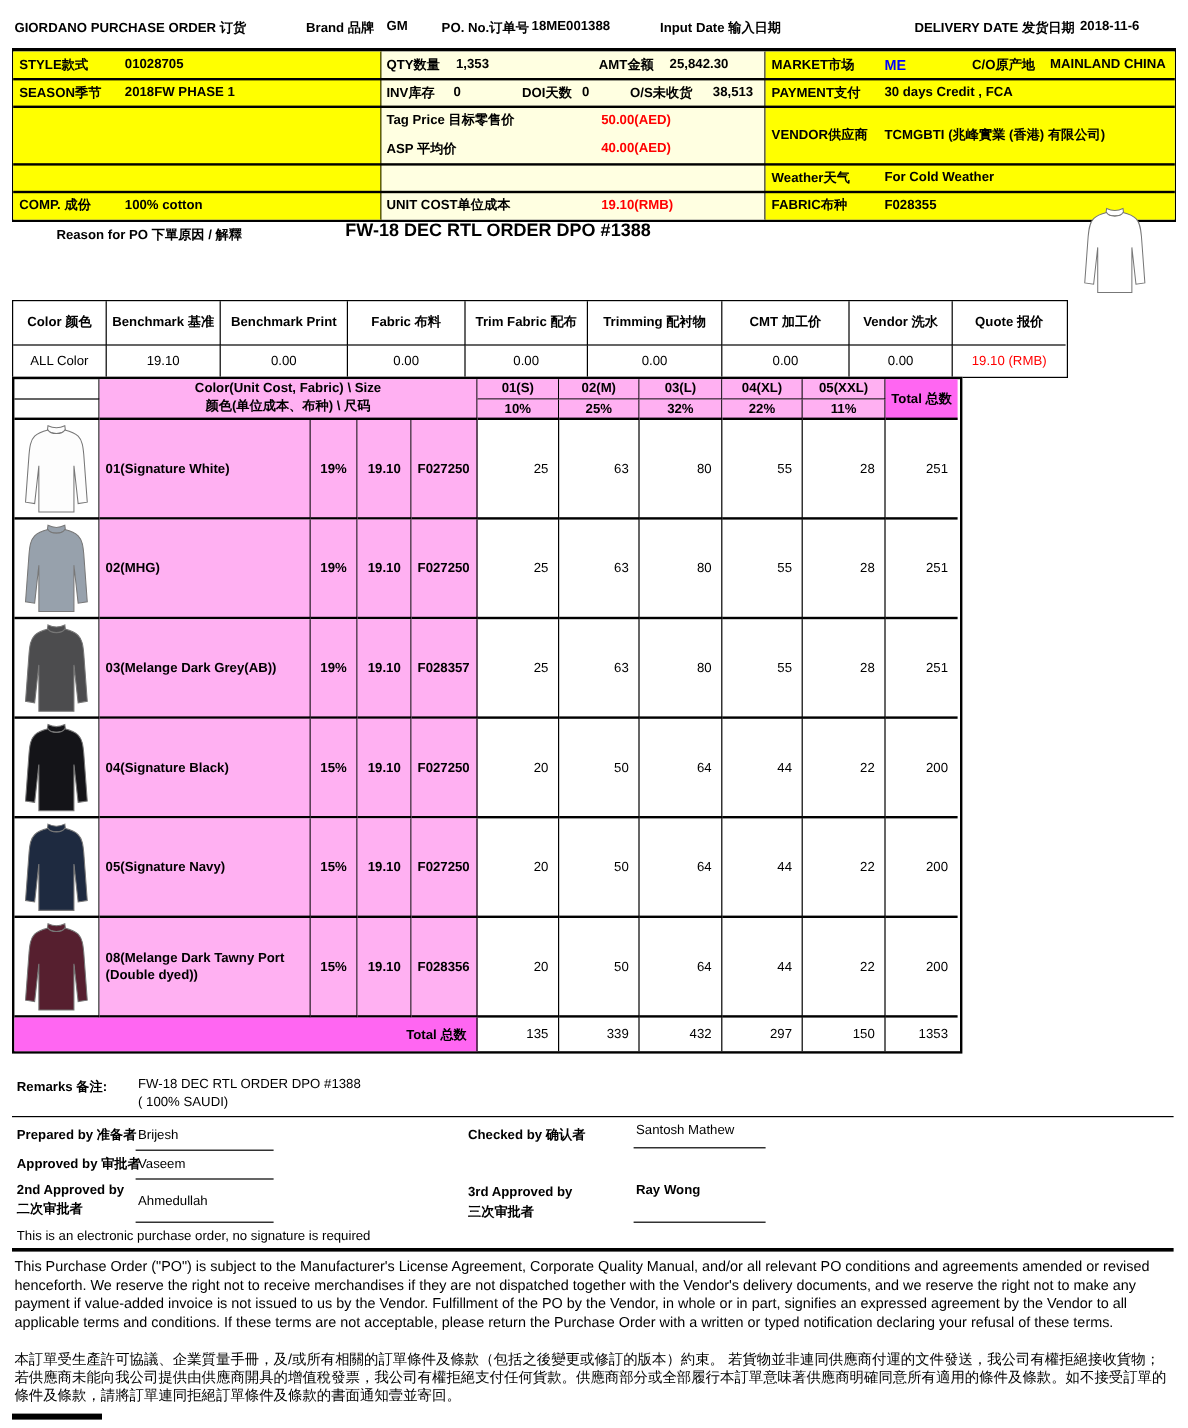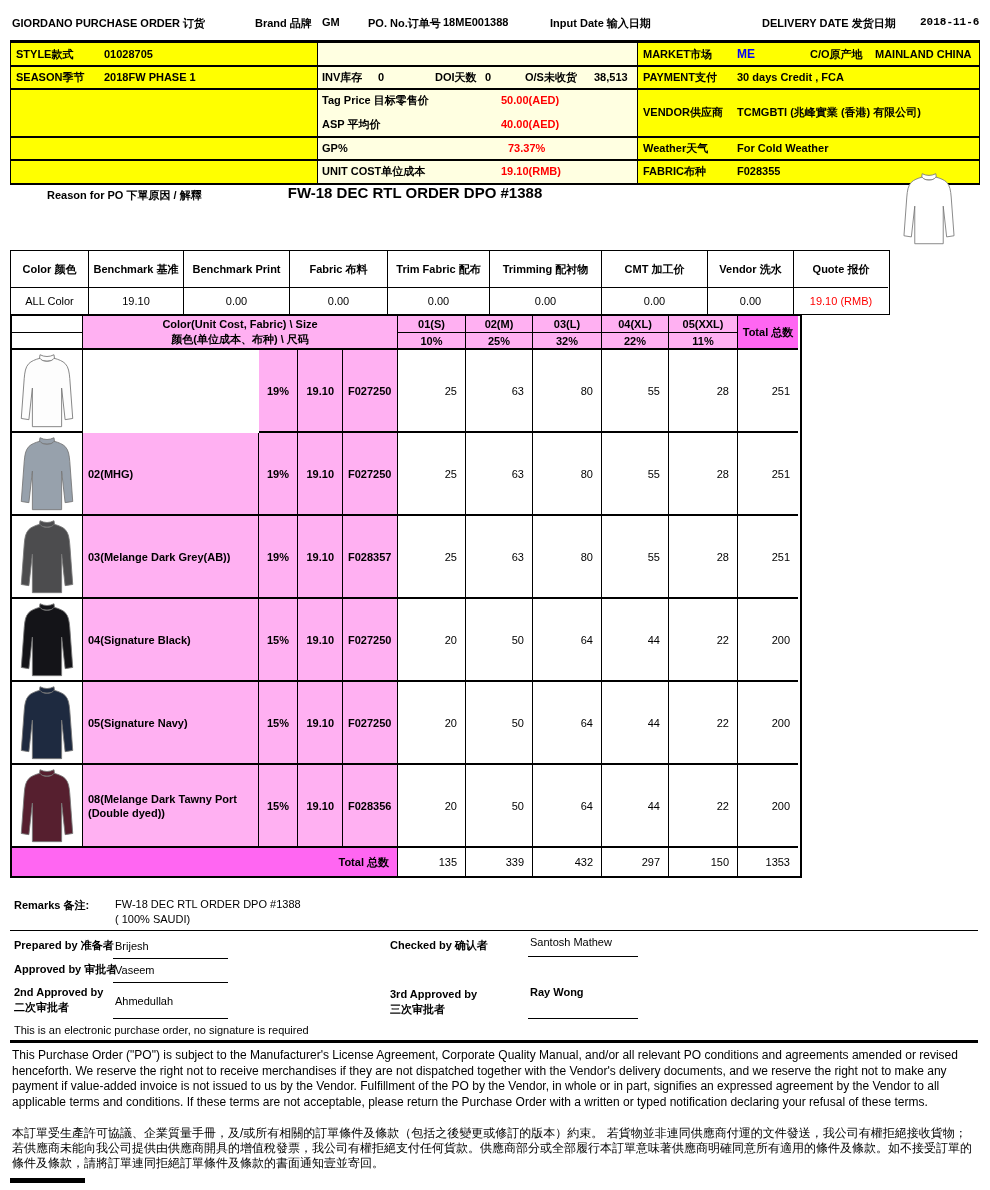--- a/index.html
+++ b/index.html
@@ -74,54 +74,60 @@
   </svg>
 
   <div class="abs t11 b nowrap" style="left:12px;top:16px;">GIORDANO PURCHASE ORDER 订货</div>
   <div class="abs t11 b nowrap" style="left:255px;top:16px;">Brand 品牌</div>
   <div class="abs t11 b nowrap" style="left:322px;top:16px;">GM</div>
   <div class="abs t11 b nowrap" style="left:368px;top:16px;">PO. No.订单号</div>
   <div class="abs t11 b nowrap" style="left:443px;top:16px;">18ME001388</div>
   <div class="abs t11 b nowrap" style="left:550px;top:16px;">Input Date 输入日期</div>
   <div class="abs t11 b nowrap" style="left:660px;top:24px;margin-top:39px;">2018-07-30</div>
   <div class="abs t11 b nowrap" style="left:762px;top:16px;">DELIVERY DATE 发货日期</div>
-  <div class="abs t11 b nowrap" style="left:920px;top:16px;font-family:Liberation Mono, monospace;">2018-11-6</div>
+  <div class="abs t11 b nowrap" style="left:900px;top:16px;">2018-11-6</div>
 
   <div class="abs" id="infoblock">
     <div class="col" id="col-left">
       <div class="hrow b" style="top:0;height:22px;">
         <span style="left:5px;">STYLE款式</span>
         <span style="left:93px;">01028705</span>
       </div>
       <div class="hrow b" style="top:22px;height:23px;">
         <span style="left:5px;">SEASON季节</span>
         <span style="left:93px;">2018FW PHASE 1</span>
       </div>
+      <div class="hrow b" style="top:116px;height:24px;">
+        <span style="left:5px;">COMP. 成份</span>
+        <span style="left:93px;">100% cotton</span>
+      </div>
     </div>
 
     <div class="col" id="col-mid">
+      <div class="hrow b" style="top:0;height:22px;">
+        <span style="left:4px;">QTY数量</span>
+        <span style="left:62px;">1,353</span>
+        <span style="left:181px;">AMT金额</span>
+        <span style="left:240px;">25,842.30</span>
+      </div>
       <div class="hrow b" style="top:22px;height:23px;">
         <span style="left:4px;">INV库存</span>
         <span style="left:60px;">0</span>
         <span style="left:117px;">DOI天数</span>
         <span style="left:167px;">0</span>
         <span style="left:207px;">O/S未收货</span>
         <span style="left:276px;">38,513</span>
       </div>
       <div class="hrow b" style="top:45px;height:24px;">
         <span style="left:4px;">Tag Price 目标零售价</span>
         <span class="red" style="left:183px;">50.00(AED)</span>
       </div>
       <div class="hrow b" style="top:69px;height:24px;">
         <span style="left:4px;">ASP 平均价</span>
         <span class="red" style="left:183px;">40.00(AED)</span>
-      </div>
-      <div class="hrow b" style="top:93px;height:23px;">
-        <span style="left:4px;">GP%</span>
-        <span class="red" style="left:190px;">73.37%</span>
       </div>
       <div class="hrow b" style="top:116px;height:24px;">
         <span style="left:4px;">UNIT COST单位成本</span>
         <span class="red" style="left:183px;">19.10(RMB)</span>
       </div>
     </div>
 
     <div class="col" id="col-right">
       <div class="hrow b" style="top:0;height:22px;">
         <span style="left:5px;">MARKET市场</span>
@@ -199,20 +205,21 @@
     <div class="c pk ctr b tb" style="grid-area:2/8">32%</div>
     <div class="c pk ctr b tb" style="grid-area:2/9">22%</div>
     <div class="c pk ctr b tb" style="grid-area:2/10">11%</div>
     <div class="c dk ctr b tb nr" style="grid-area:1/11/3/12">Total 总数</div>
 
     <div class="c tb ctr" style="grid-area:3/1">
       <svg class="shirt" width="64" height="76" viewBox="0 0 100 130" style="color: rgb(253, 253, 253);">
           <use href="#shirt-shape"></use>
         </svg>
     </div>
+    <div class="c pk tb lf b" style="grid-area:3/2">01(Signature White)</div>
     <div class="c pk tb rt b" style="grid-area:3/3">19%</div>
     <div class="c pk tb rt b" style="grid-area:3/4">19.10</div>
     <div class="c pk tb lf b" style="grid-area:3/5">F027250</div>
     <div class="c tb rt" style="grid-area:3/6">25</div>
     <div class="c tb rt" style="grid-area:3/7">63</div>
     <div class="c tb rt" style="grid-area:3/8">80</div>
     <div class="c tb rt" style="grid-area:3/9">55</div>
     <div class="c tb rt" style="grid-area:3/10">28</div>
     <div class="c tb rt nr" style="grid-area:3/11">251</div>
 

